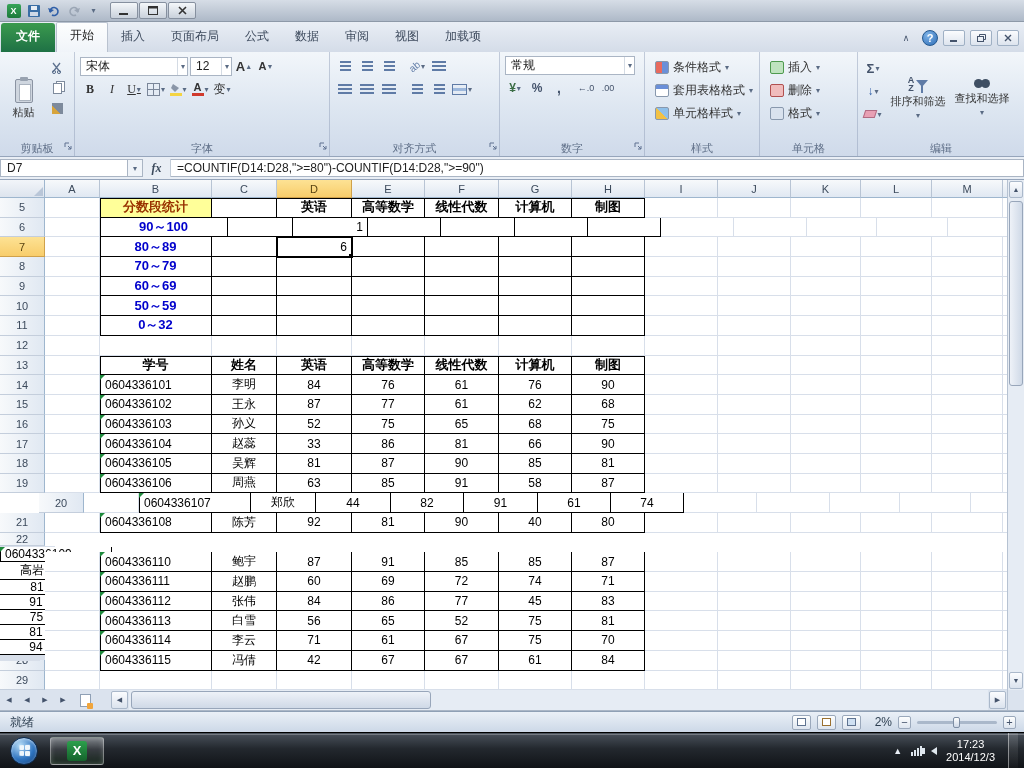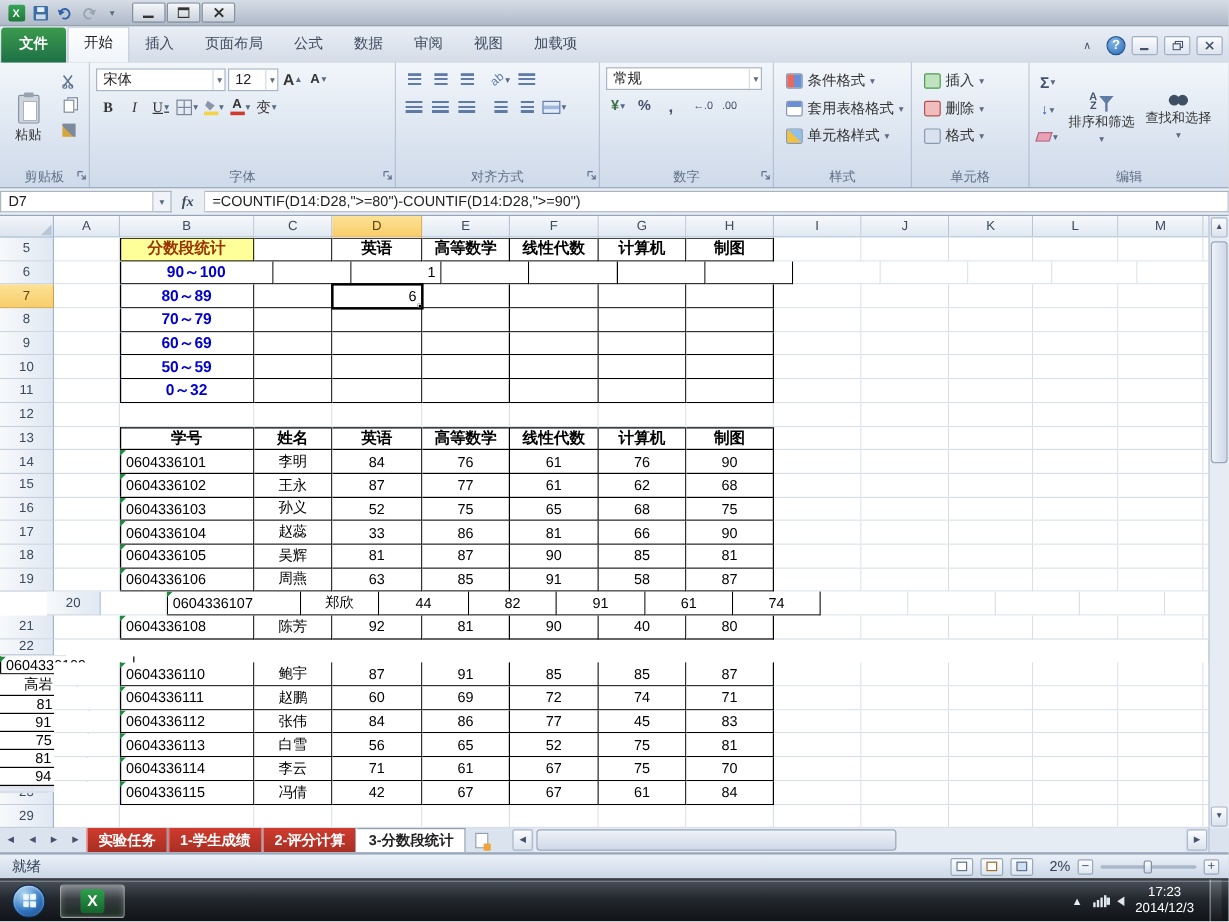--- a/index.html
+++ b/index.html
@@ -942,26 +942,20 @@
         </div>
       <div class="sarrow">▼</div>
     </div>
   </div>
 
   <div class="tabbar">
     <div class="snav">◀</div>
     <div class="snav">◀</div>
     <div class="snav">▶</div>
     <div class="snav">▶</div>
-    <div class="stabs" id="sheet-tabs">
-        <div class="stab red">实验任务</div>
-        <div class="stab red">1-学生成绩</div>
-        <div class="stab red">2-评分计算</div>
-        <div class="stab active">3-分数段统计</div>
-      </div>
     <div class="insert-stub">
         <span class="stub-page"></span>
       </div>
     <div class="hscroll">
       <div class="sarrow" style="width:17px;height:auto">◀</div>
       <div class="htrack">
           <div class="hthumb"></div>
         </div>
       <div class="sarrow" style="width:17px;height:auto">▶</div>
       <div class="scorner"></div>

